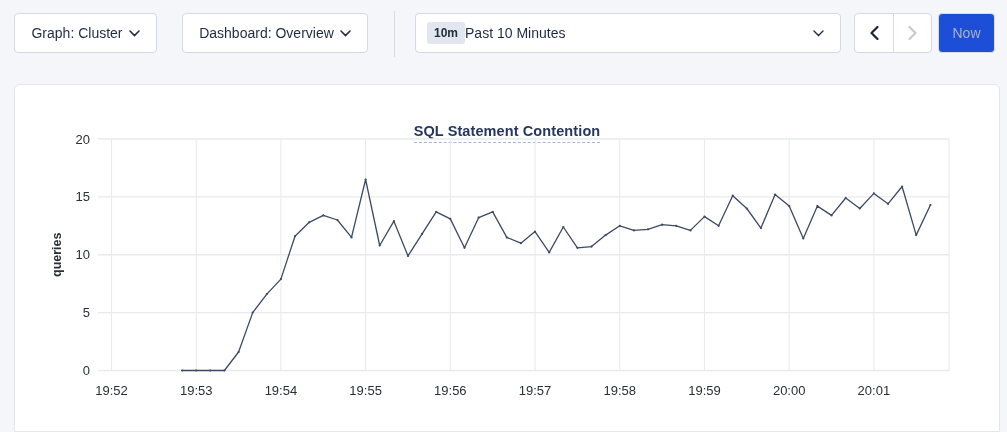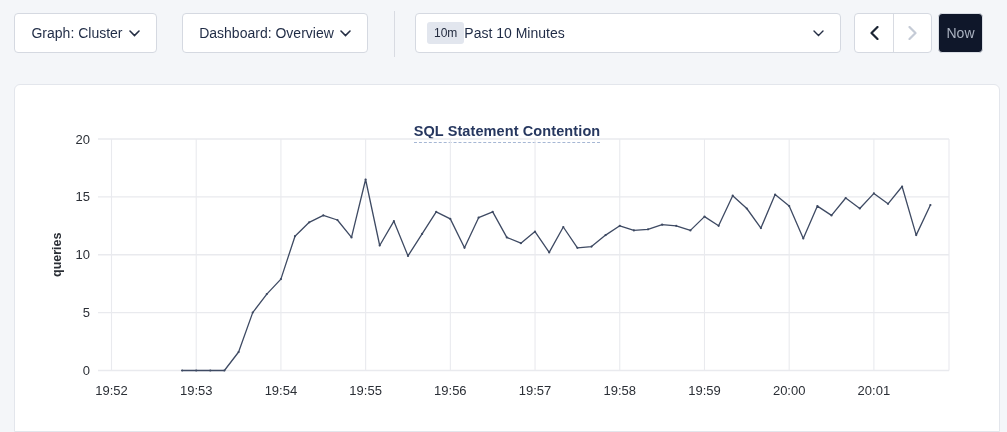--- a/index.html
+++ b/index.html
@@ -25,37 +25,37 @@
     position:absolute; left:394px; top:11px; width:1px; height:46px;
     background:#d8dbe2;
   }
   .time-picker {
     position:absolute; left:415px; top:13px; width:426px; height:40px;
     background:#ffffff; border:1px solid #d5d9e1; border-radius:4px;
     display:flex; align-items:center; cursor:pointer;
   }
   .time-badge {
     margin-left:11px; padding:4px 7px; border-radius:3px;
-    background:#e2e6ee; font-size:12px; font-weight:normal; color:#242c3f;
+    background:#e2e6ee; font-size:12px; font-weight:bold; color:#242c3f;
   }
   .time-label { font-size:14px; color:#1f2b45; flex:1; }
   .picker-caret { margin-right:16px; }
   .arrow-group {
     position:absolute; left:854px; top:13px; width:78px; height:40px;
     background:#ffffff; border:1px solid #d5d9e1; border-radius:4px;
     display:flex;
   }
   .arrow-btn {
     width:50%; height:100%; display:flex; align-items:center; justify-content:center;
     cursor:pointer; background:transparent; border:none;
   }
   .arrow-btn.next { border-left:1px solid #d8dbe2; cursor:default; }
   .btn-now {
-    position:absolute; left:938px; top:13px; width:45px; height:40px;
-    background:#0f172a; border:1px solid #d9dde4; border-radius:4px;
+    position:absolute; left:938px; top:13px; width:57px; height:40px;
+    background:#1d4ed8; border:1px solid #d9dde4; border-radius:4px;
     display:flex; align-items:center; justify-content:center;
     font-size:14px; color:#aab2c0; cursor:default;
   }
   .chev { display:block; }
   
   .card {
     position:absolute; left:14px; top:84px; width:986px; height:348px;
     background:#ffffff; border:1px solid #e3e6ec; border-radius:6px 6px 0 0;
   }
   .chart-title-row {

